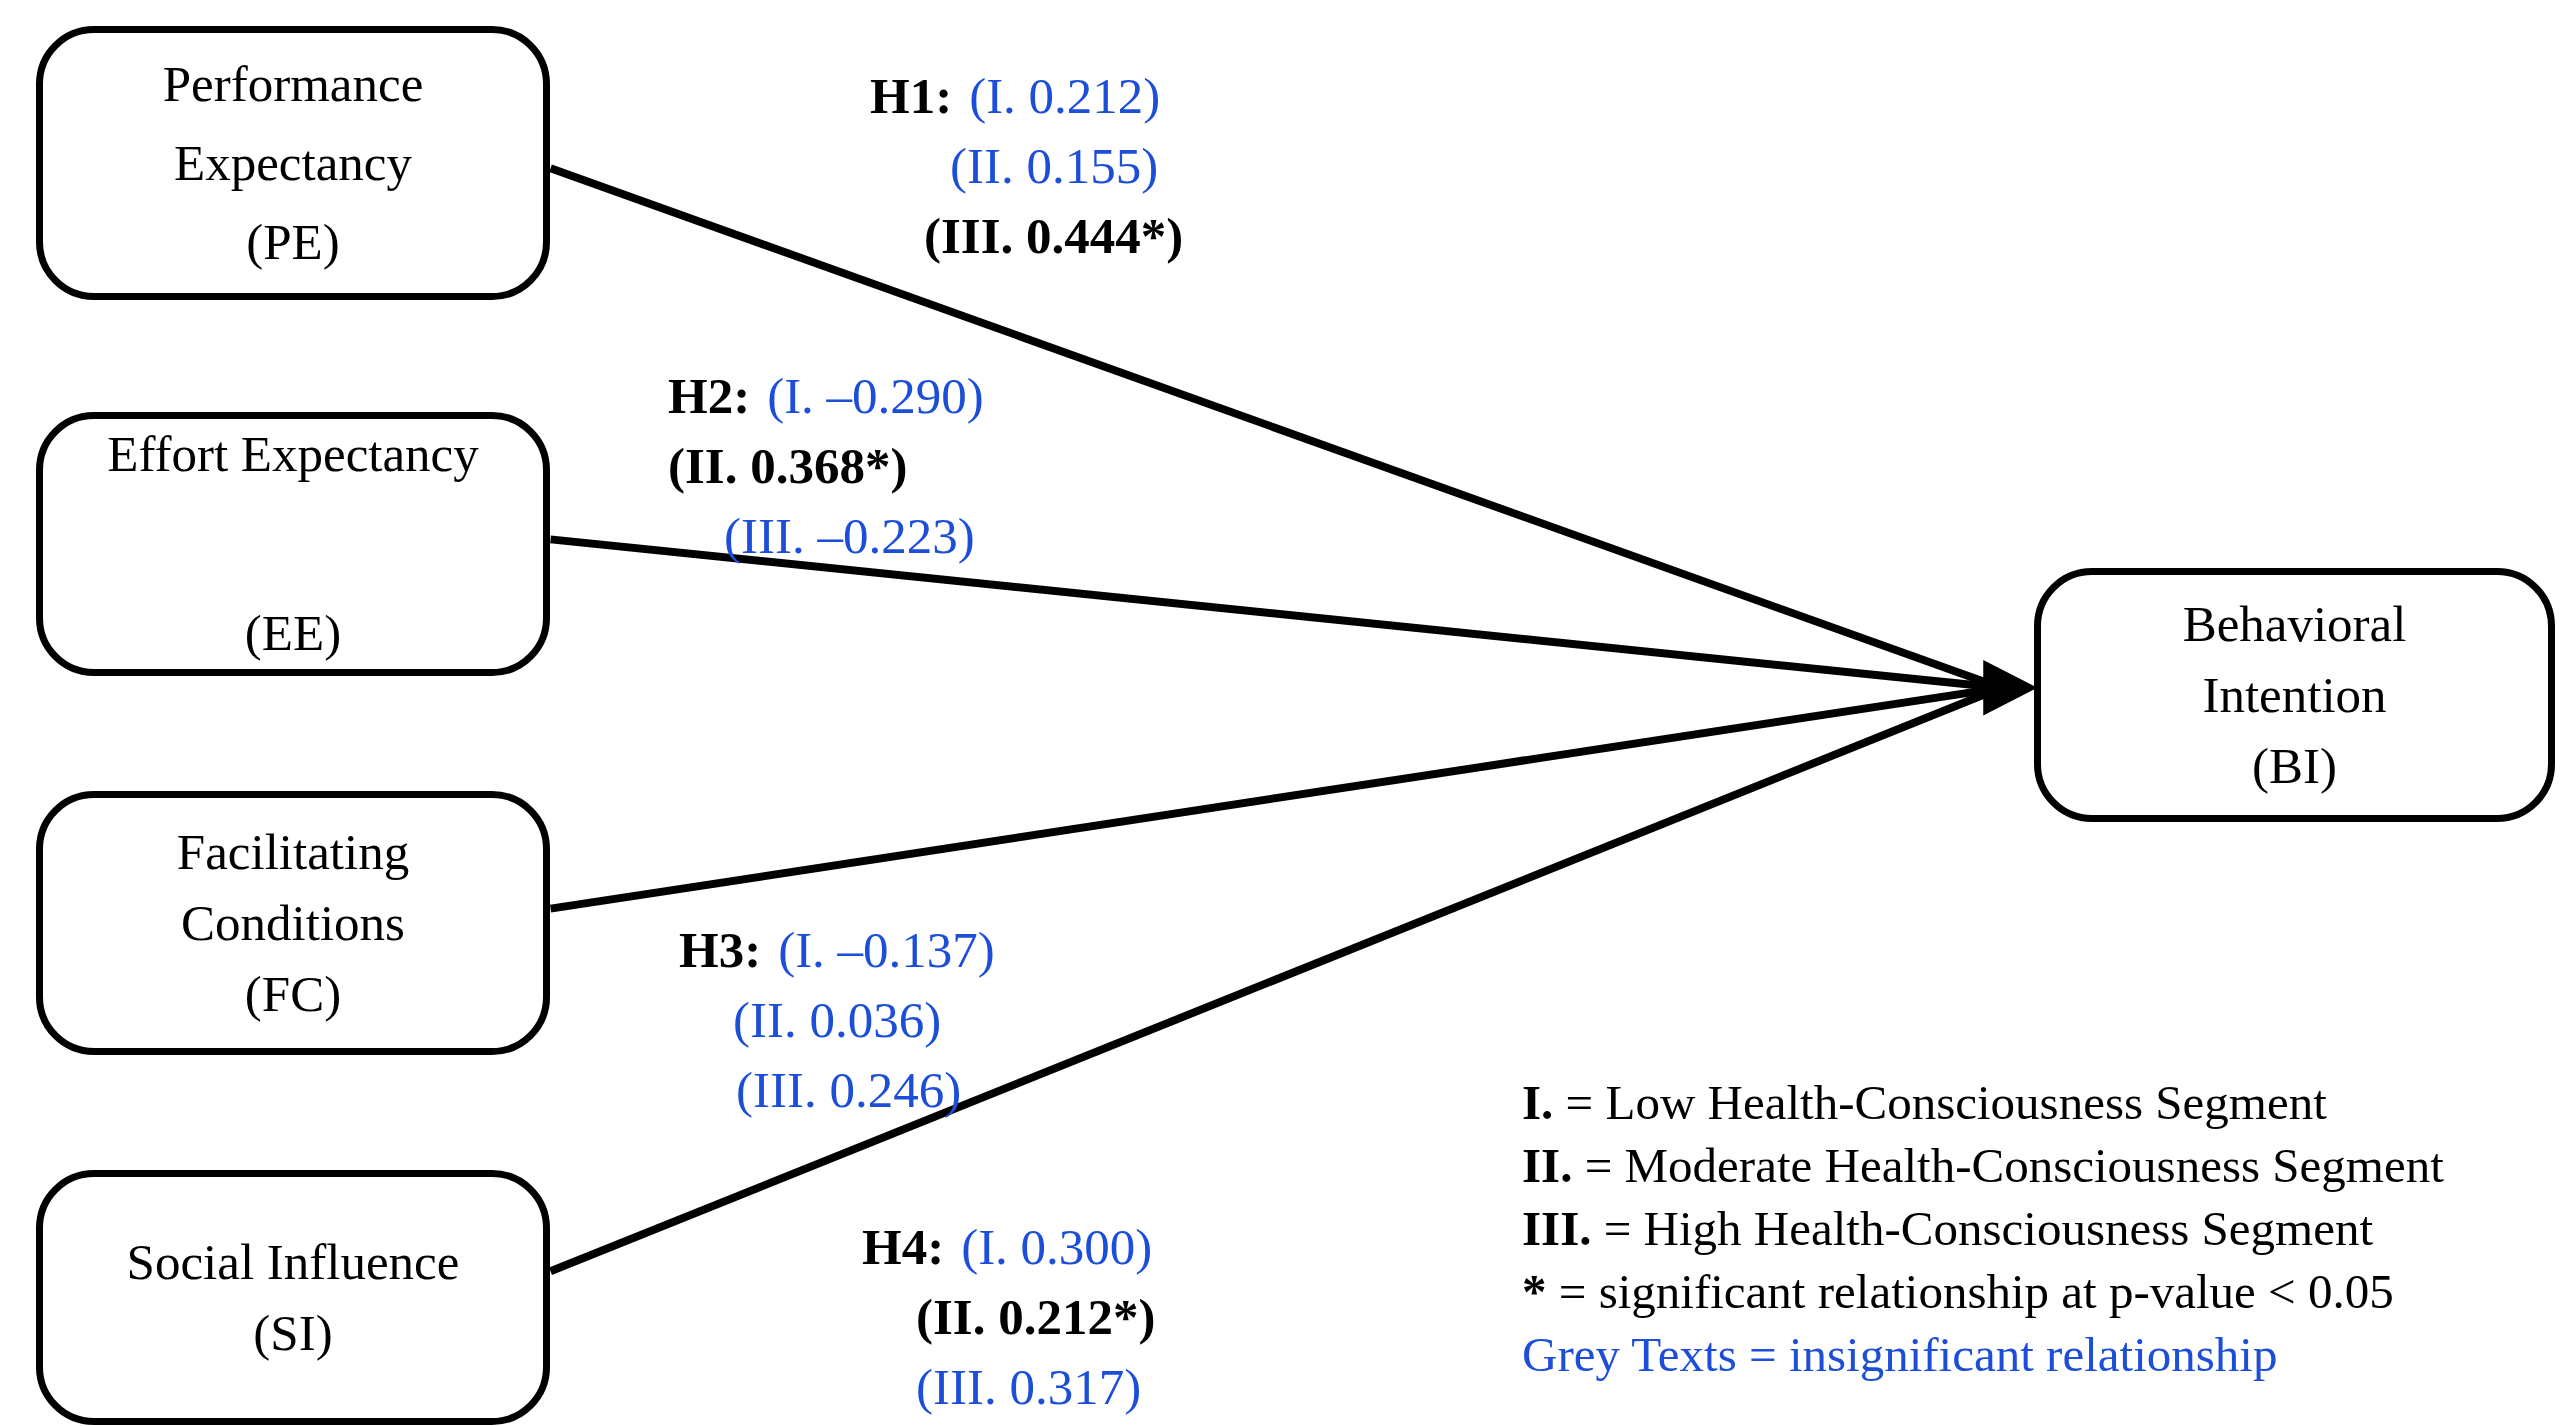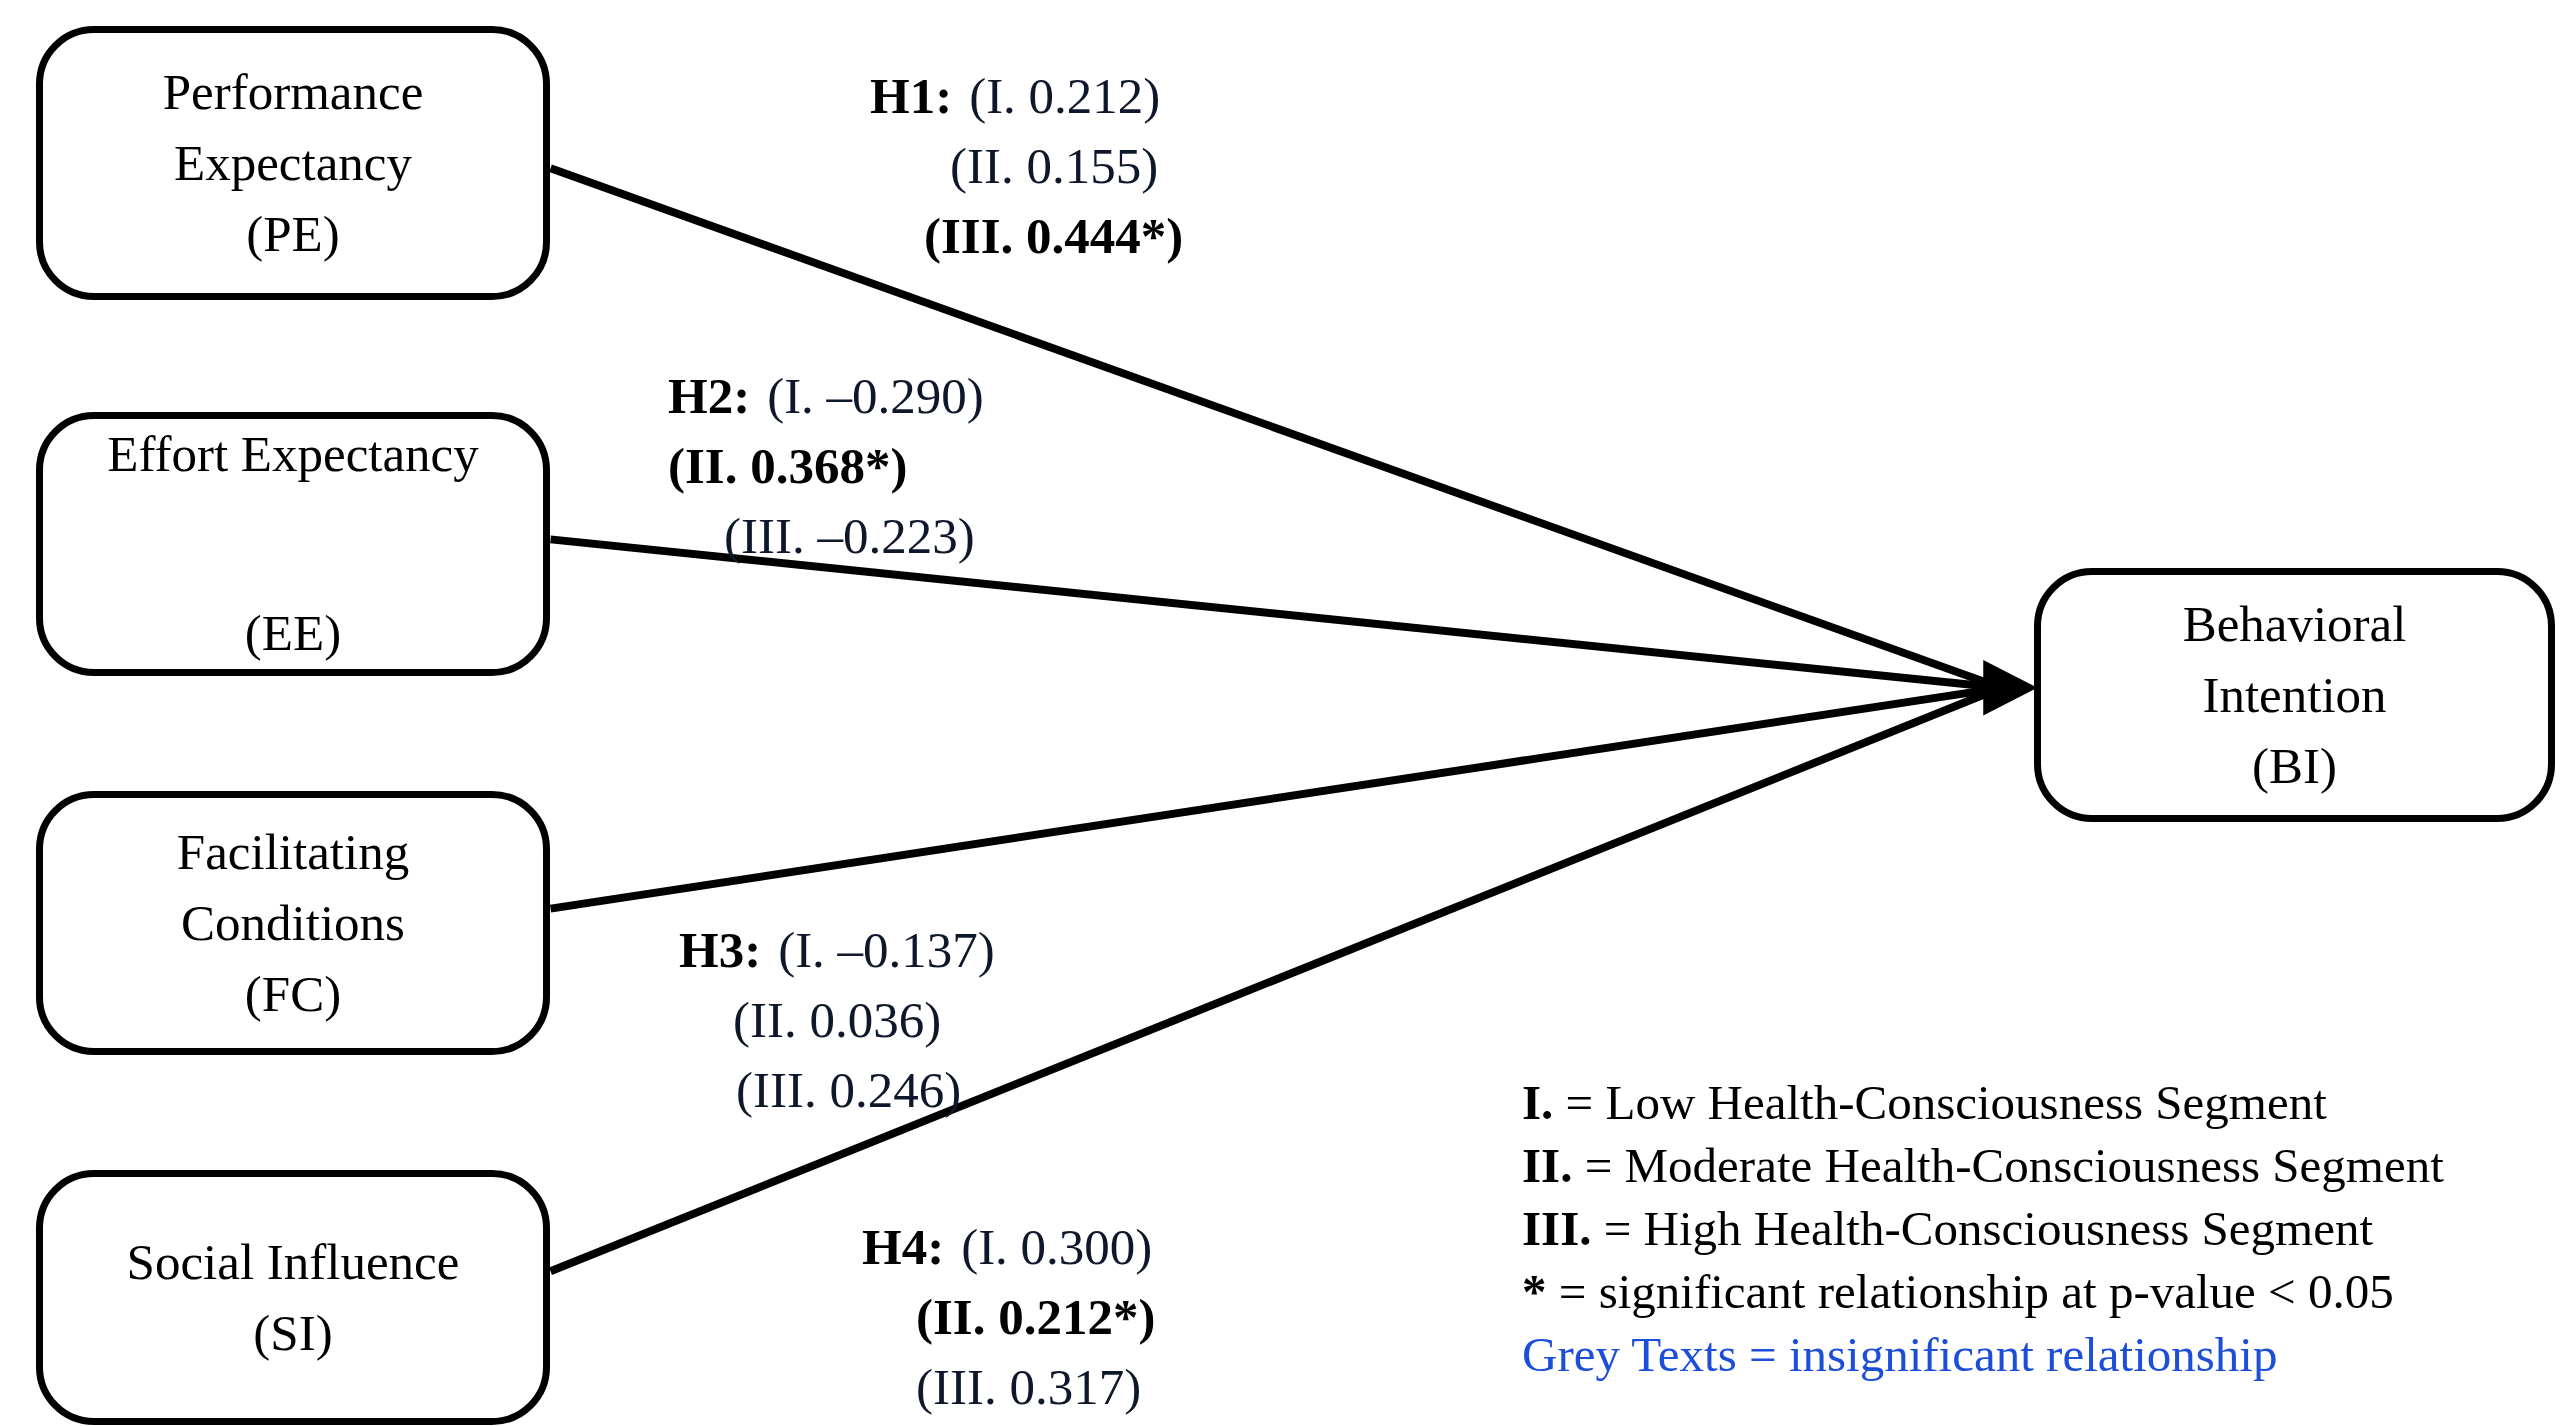--- a/index.html
+++ b/index.html
@@ -22,34 +22,34 @@
     background: #ffffff;
     display: flex;
     flex-direction: column;
     align-items: center;
     justify-content: center;
     text-align: center;
     font-size: 51px;
     line-height: 71px;
     white-space: nowrap;
   }
-  .node-pe { left: 36px;   top: 26px;   width: 514px; height: 274px; }
+  .node-pe { left: 36px;   top: 26px;   width: 514px; height: 274px; gap: 8px; }
   .node-ee { left: 36px;   top: 412px;  width: 514px; height: 264px; justify-content: space-between; }
   .node-fc { left: 36px;   top: 791px; width: 514px; height: 264px; }
   .node-si { left: 36px;   top: 1170px; width: 514px; height: 255px; }
   .node-bi { left: 2034px; top: 568px;  width: 521px; height: 254px; }
 
   .hyp {
     position: absolute;
     font-size: 51px;
     line-height: 70px;
     white-space: nowrap;
   }
   .hyp .hlabel { font-weight: bold; color: #000000; margin-right: 17px; }
-  .val-insig { color: #0f172a; font-weight: normal; }
+  .val-insig { color: #1d4ed8; font-weight: normal; }
   .val-sig   { color: #000000; font-weight: bold; }
   .hyp-h1 { left: 870px; top: 61px;  }
   .hyp-h2 { left: 668px; top: 361px; }
   .hyp-h3 { left: 679px; top: 915px;}
   .hyp-h4 { left: 862px; top: 1212px;}
 
   .legend {
     position: absolute;
     left: 1522px;
     top: 1071px;

